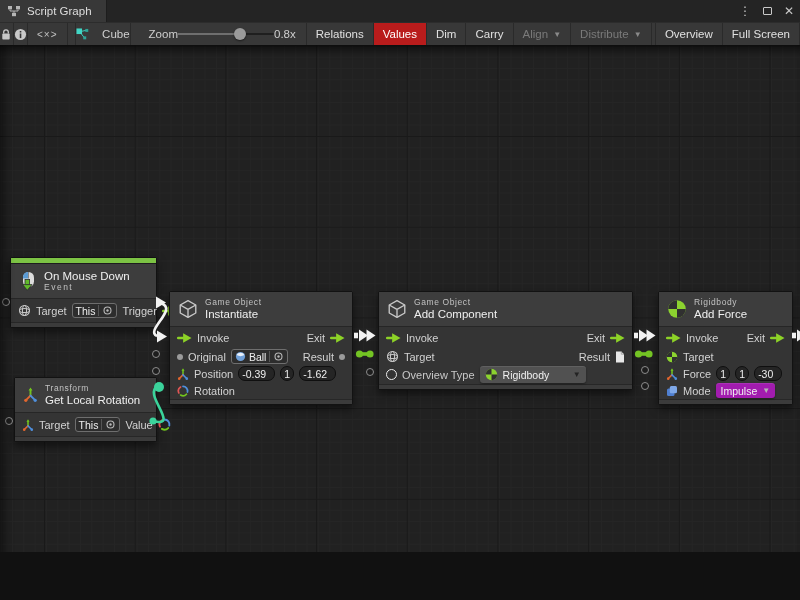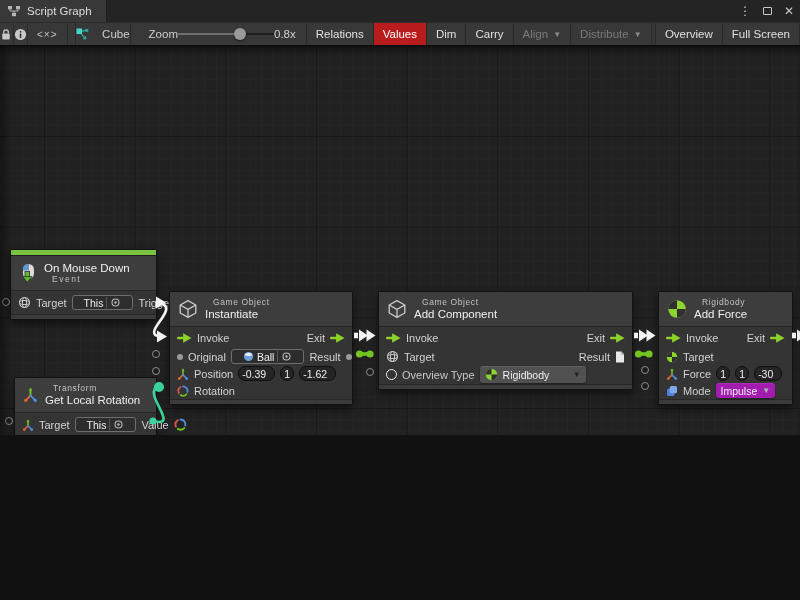--- a/index.html
+++ b/index.html
@@ -1,17 +1,17 @@
 <!DOCTYPE html>
 <html><head>
 <meta charset="utf-8">
 <style>
   html,body{margin:0;padding:0;background:#111;}
   *{box-sizing:border-box;}
-  .window{position:relative;width:800px;height:435px;font-family:"Liberation Sans",sans-serif;
+  .window{position:relative;width:800px;height:552px;font-family:"Liberation Sans",sans-serif;
     background:#252525;overflow:hidden;color:#d6d6d6;-webkit-font-smoothing:antialiased;}
   
   .titlebar{position:relative;height:22px;background:#242424;display:flex;align-items:flex-end;}
   .tab{height:22px;background:#383838;display:flex;align-items:center;gap:6px;padding:0 14px 0 7px;
     font-size:11.5px;color:#dedede;border-right:1px solid #1d1d1d;}
   .win-controls{position:absolute;right:6px;top:0;height:22px;display:flex;align-items:center;gap:12px;color:#c9c9c9;}
   .kebab{font-size:12px;line-height:1;}
   .maxbox{width:9px;height:8px;border:1.5px solid #c9c9c9;border-radius:1px;display:inline-block;}
   .closex{font-size:12px;line-height:1;}
   
@@ -40,30 +40,30 @@
     background-position:0 .3px,44px 0,0 .3px,.7px 0;}
   .canvas-shade{position:absolute;inset:0;pointer-events:none;z-index:6;
     box-shadow:inset 0 12px 9px -7px rgba(0,0,0,.55),inset 13px 0 10px -8px rgba(0,0,0,.4),
       inset 0 -12px 9px -7px rgba(0,0,0,.4);}
   
   .node{position:absolute;background:#363636;border:1px solid #121212;border-radius:2px;z-index:2;
     box-shadow:0 4px 9px rgba(0,0,0,.5);font-size:11px;color:#d8d8d8;}
   .accent{height:6px;background:#7cc344;border-bottom:1px solid #1d1d1d;}
   .nhead{display:flex;align-items:center;gap:7px;padding:5px 8px 6px 8px;background:#3d3d3d;
     border-bottom:1px solid #262626;}
-  .nhead .cat{font-size:8.5px;color:#c2c2c2;letter-spacing:.6px;margin-left:8px;}
+  .nhead .cat{font-size:8.5px;color:#c2c2c2;letter-spacing:.6px;}
   .nhead .ttl{font-size:11.5px;color:#efefef;margin-top:1px;}
   .nrows{background:#343434;}
   .row{display:flex;align-items:center;gap:5px;padding:0 7px;height:17px;}
   .row.flow{height:21px;}
   .row .right{margin-left:auto;display:flex;align-items:center;gap:5px;}
   .nfoot{height:5px;background:#3b3b3b;border-top:1px solid #272727;}
   .lbl{color:#d2d2d2;}
   .dot{width:6px;height:6px;border-radius:50%;background:#9b9b9b;flex:none;}
-  .chip{display:inline-flex;align-items:center;gap:3px;height:15px;padding:0 11px;background:#2d2d2d;
+  .chip{display:inline-flex;align-items:center;gap:3px;height:15px;padding:0 3px;background:#2d2d2d;
     border:1px solid #6e6e6e;border-radius:3px;color:#eee;font-size:10.5px;}
   .chip .sep{border-left:1px solid #555;padding-left:3px;display:inline-flex;align-items:center;}
   .num{display:inline-flex;align-items:center;justify-content:flex-start;height:15px;padding:0 3px;
     background:#252525;border:1px solid #0f0f0f;border-radius:7px;color:#eee;font-size:10.5px;}
   .dd{display:inline-flex;align-items:center;gap:5px;height:17px;padding:0 5px;background:#515151;
     border-radius:3px;box-shadow:inset 0 1px 0 rgba(255,255,255,.09),0 1px 2px rgba(0,0,0,.4);
     color:#f0f0f0;font-size:10.5px;}
   .dd .ddcaret{font-size:8px;color:#232323;margin-left:auto;}
   .dd.dark{background:#a21caf;}
   .dd.dark .ddcaret{color:#b5b5b5;}
@@ -266,21 +266,21 @@
 
     <div class="port-ring" style="left:2px;top:253px"></div>
     <div class="port-ring" style="left:5px;top:372px"></div>
     <div class="port-ring" style="left:152px;top:305px"></div>
     <div class="port-ring" style="left:152px;top:322px"></div>
     <div class="port-teal" style="left:154px;top:337px"></div>
     <div class="port-ring" style="left:366px;top:322.5px"></div>
     <div class="port-ring" style="left:641px;top:321px"></div>
     <div class="port-ring" style="left:641px;top:337px"></div>
 
-    <div class="node" style="left:10px;top:204px;width:147px">
+    <div class="node" style="left:10px;top:212px;width:147px">
       <div class="accent"></div>
       <div class="nhead">
         <svg class="ic" width="18" height="20">
             <use href="#i-mouse"></use>
           </svg>
         <div>
           <div class="ttl">On Mouse Down</div>
           <div class="cat" style="letter-spacing:1.5px">Event</div>
         </div>
       </div>

